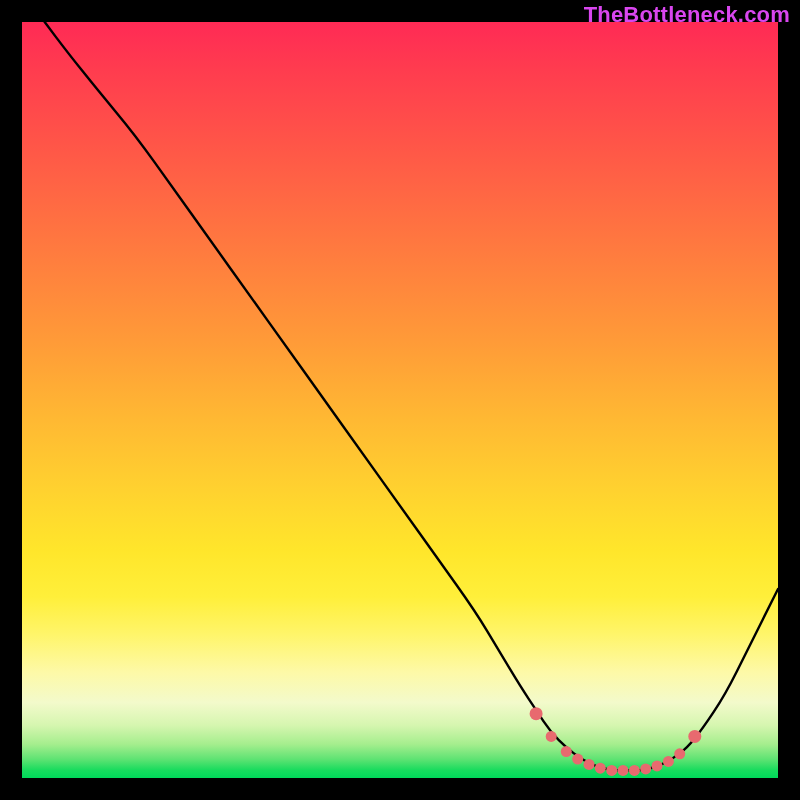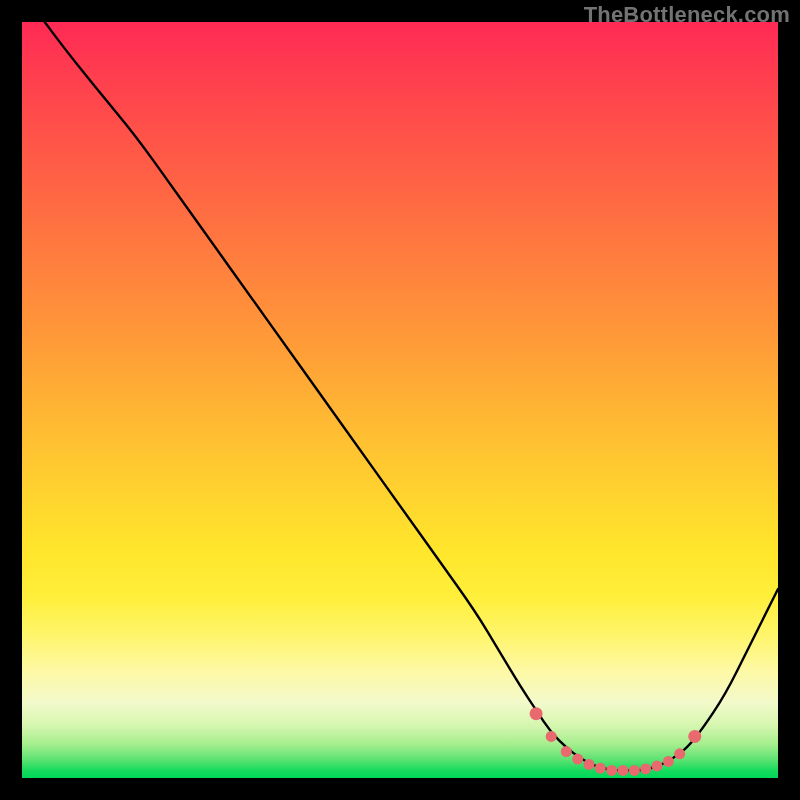--- a/index.html
+++ b/index.html
@@ -14,21 +14,21 @@
   .frame {
     position: relative;
     width: 800px;
     height: 800px;
     background: #000;
   }
   .watermark {
     position: absolute;
     top: 2px;
     right: 10px;
-    color: #737373;
+    color: #d946ef;
     font-size: 22px;
     font-weight: 600;
     letter-spacing: 0.2px;
     z-index: 5;
   }
   .plot-area {
     position: absolute;
     left: 22px;
     top: 22px;
     width: 756px;

